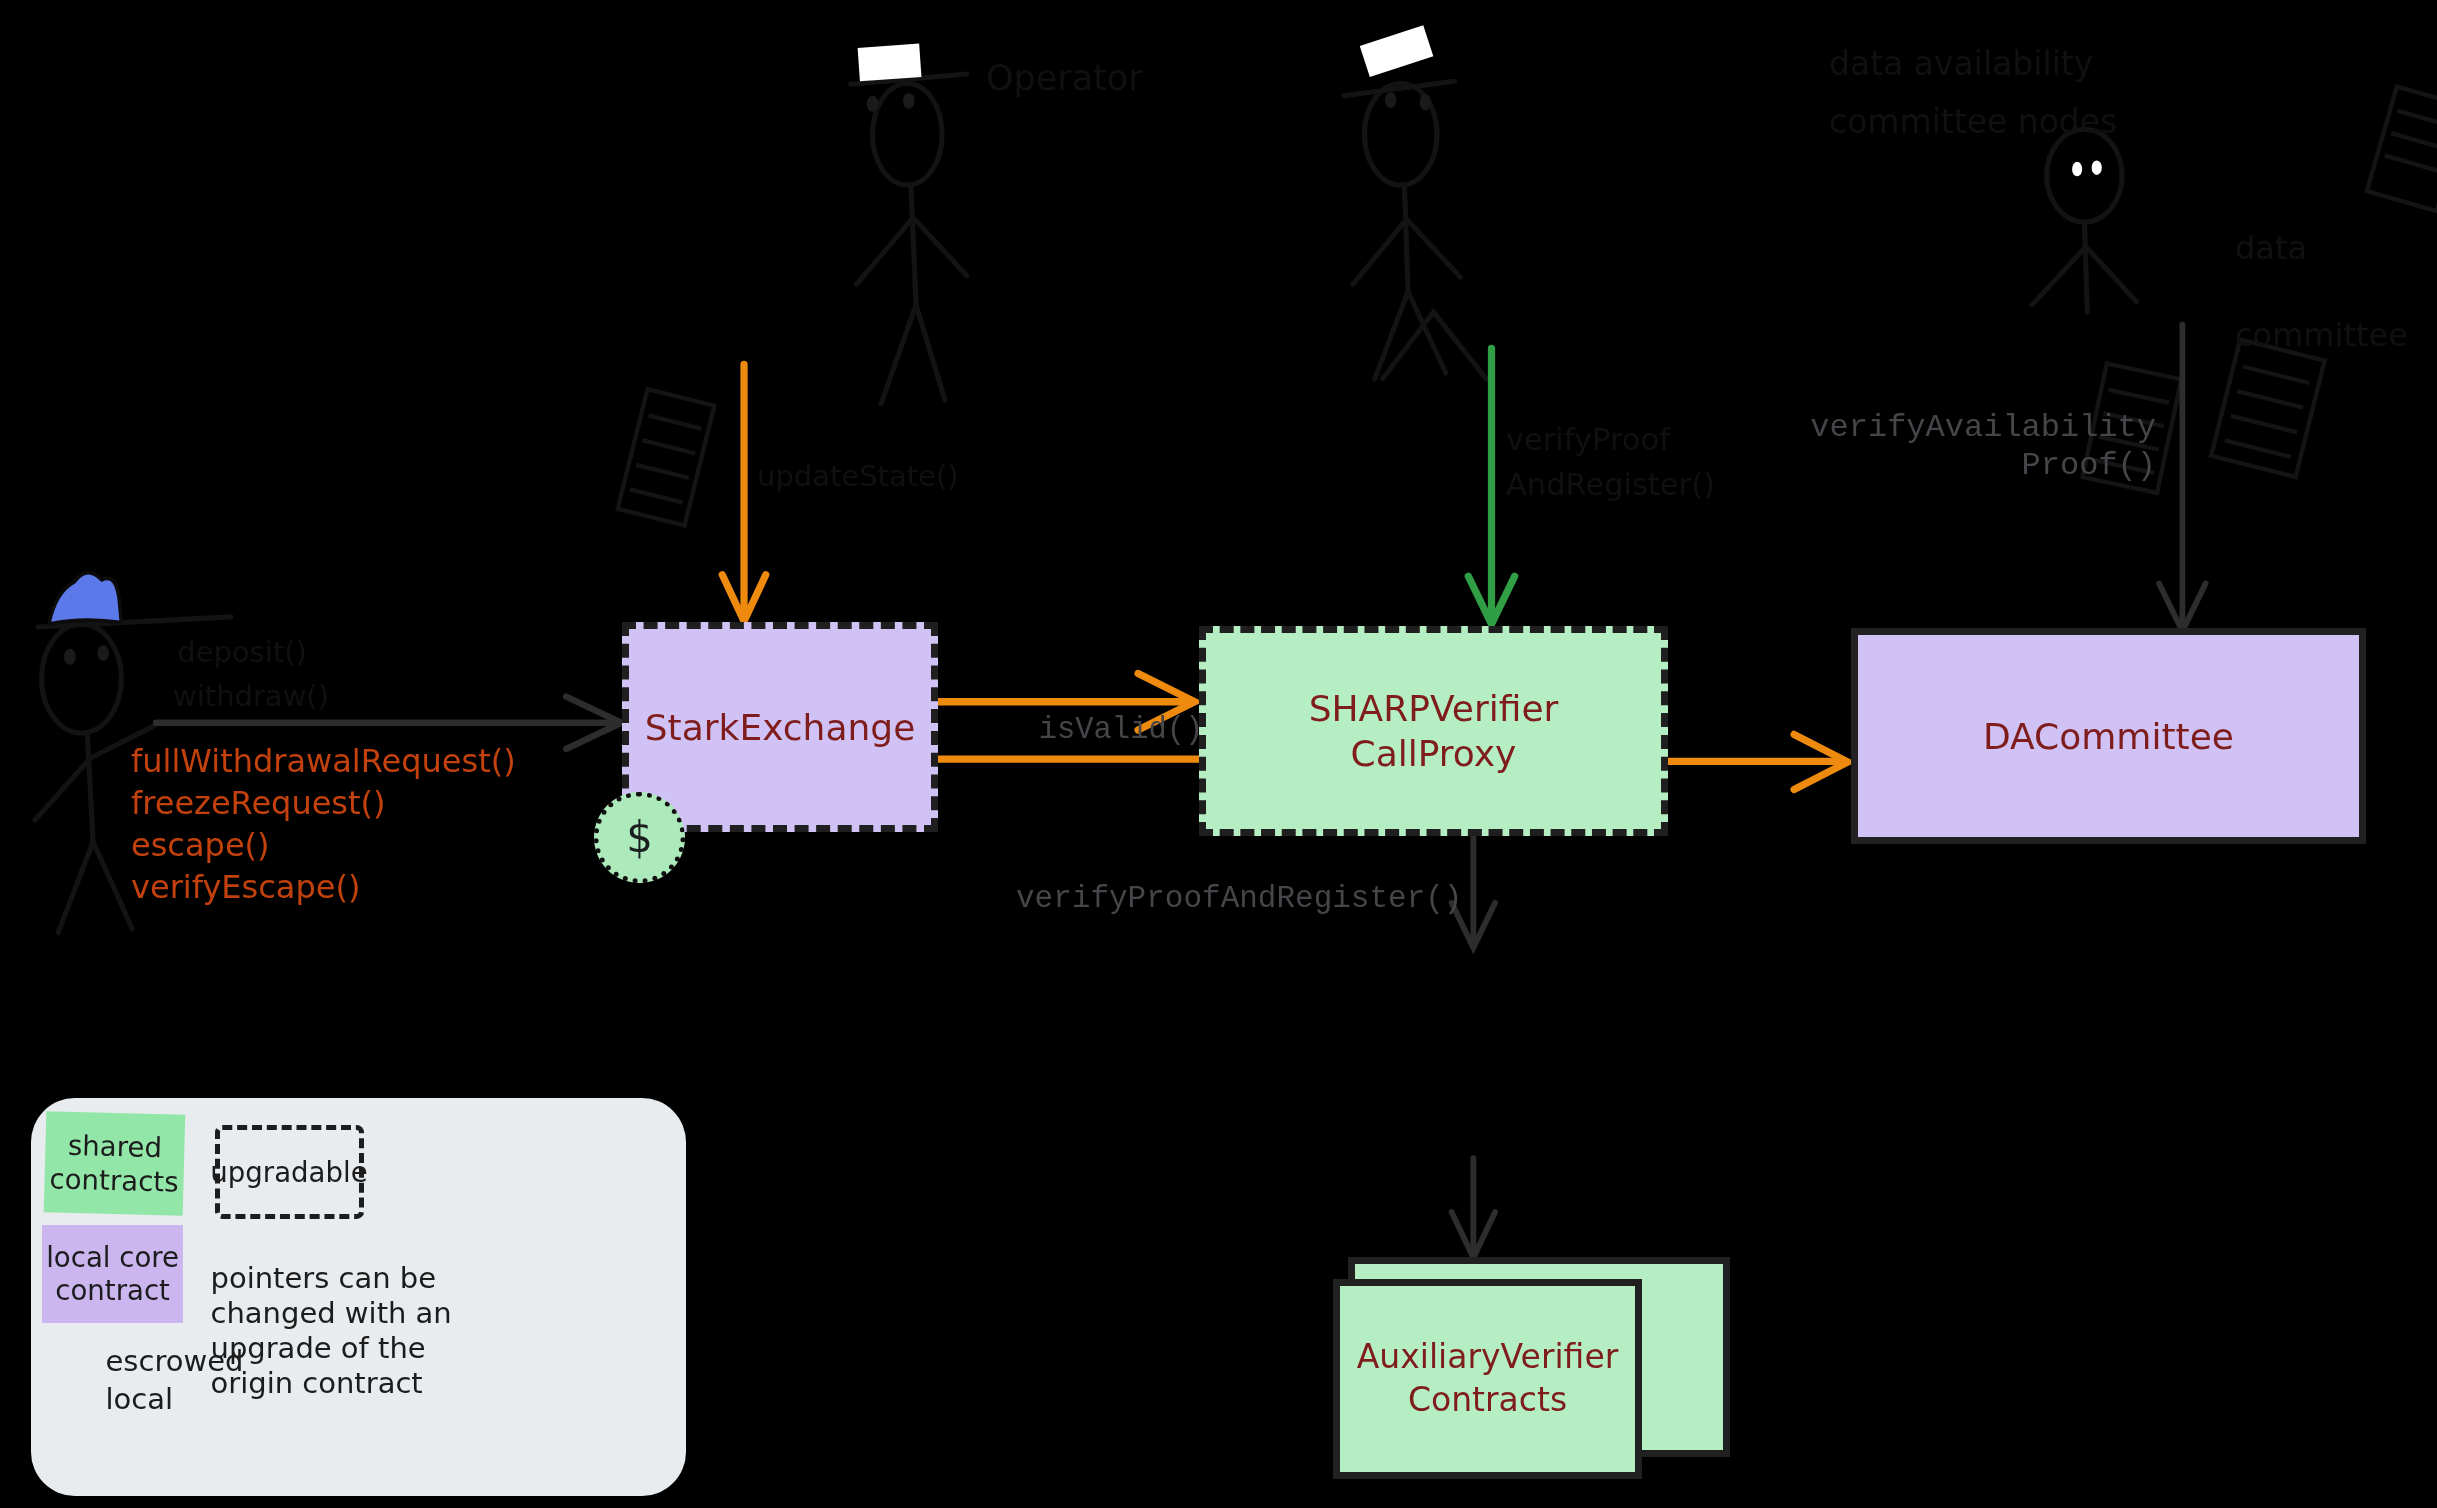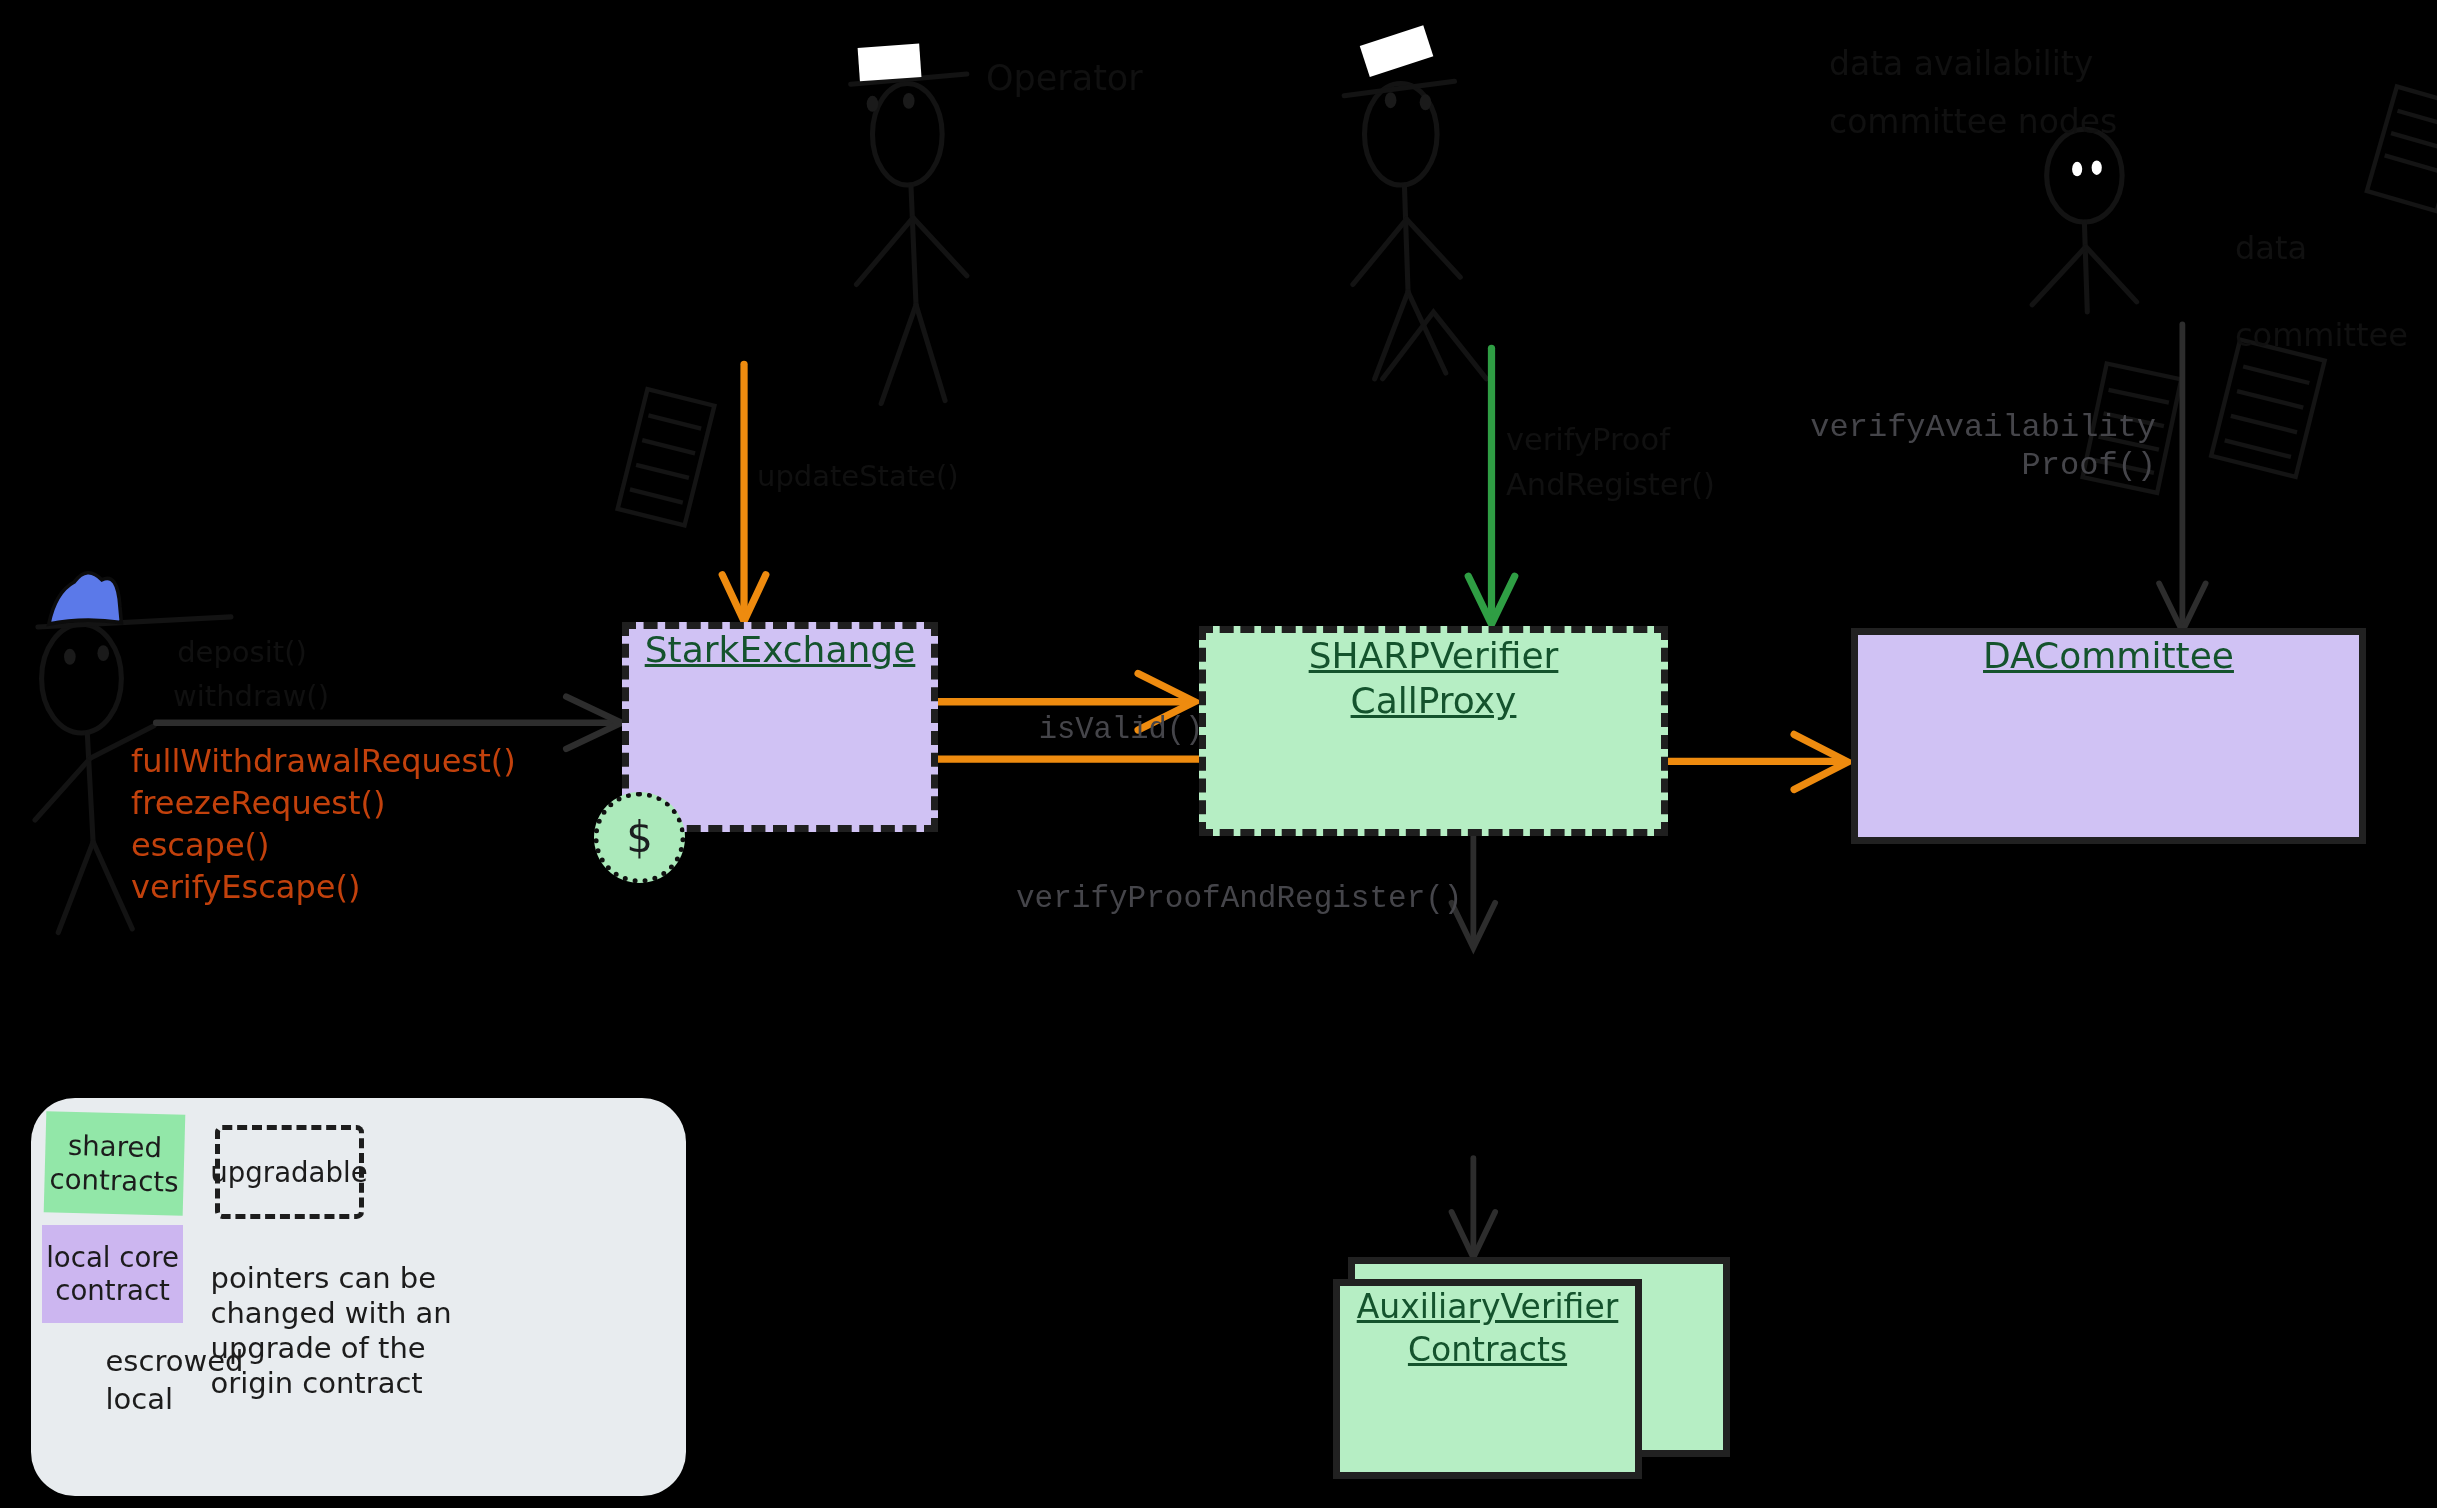--- a/index.html
+++ b/index.html
@@ -1,22 +1,22 @@
 <!DOCTYPE html>
 <html style="font-size:11.6px"><head>
 <meta charset="utf-8">
 <style>
   html,body{margin:0;padding:0;background:#000;}
   #canvas{position:relative;width:2438px;height:1508px;background:#000;overflow:hidden;
           font-family:"DejaVu Sans",sans-serif;}
   svg.layer{position:absolute;left:0;top:0;width:2438px;height:1508px;}
 
   
-  .node{position:absolute;display:flex;flex-direction:column;align-items:center;justify-content:flex-start;
-        text-align:center;font-weight:500;color:#14532d;box-sizing:border-box;text-decoration:underline;}
+  .node{position:absolute;display:flex;flex-direction:column;align-items:center;justify-content:center;
+        text-align:center;font-weight:500;color:#7f1d1d;box-sizing:border-box;}
   .purple{background:#d0c2f4;}
   .green{background:#b6eec4;}
   .dashedb{border:7.3px dashed #1f1f1f;}
   .solidb{border:7.3px solid #212121;}
   #stark{left:622px;top:622px;width:316px;height:210px;font-size:36px;}
   #sharp{left:1199px;top:626px;width:469px;height:210px;font-size:36px;line-height:1.25;}
   #dac{left:1851px;top:628px;width:515px;height:216px;font-size:36px;}
   #gps{left:1333px;top:949px;width:382px;height:210px;font-size:33px;line-height:1.3;}
   #aux-back{left:1348px;top:1257px;width:382px;height:200px;}
   #aux-front{left:1333px;top:1279px;width:309px;height:200px;font-size:33px;line-height:1.3;}

